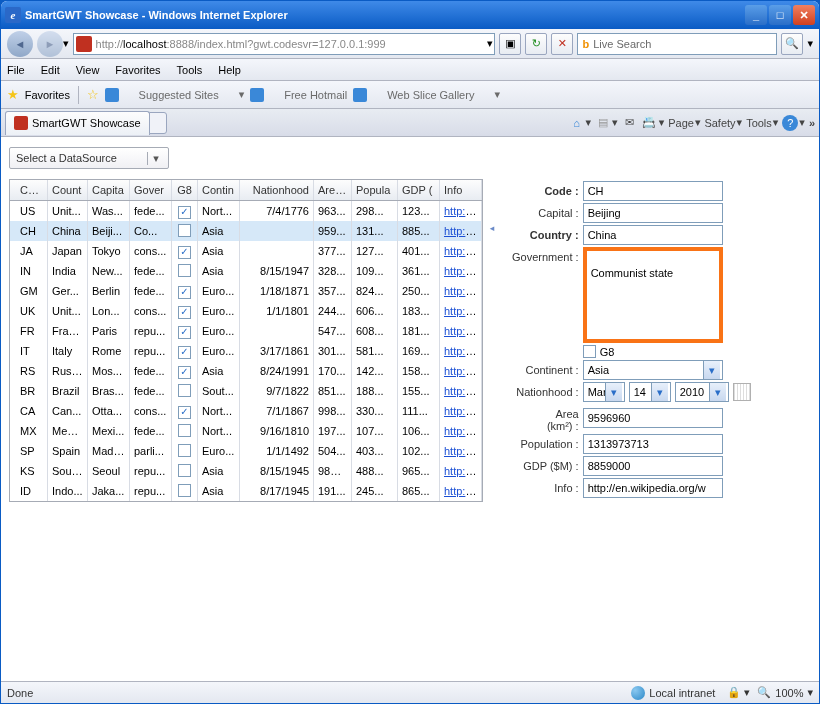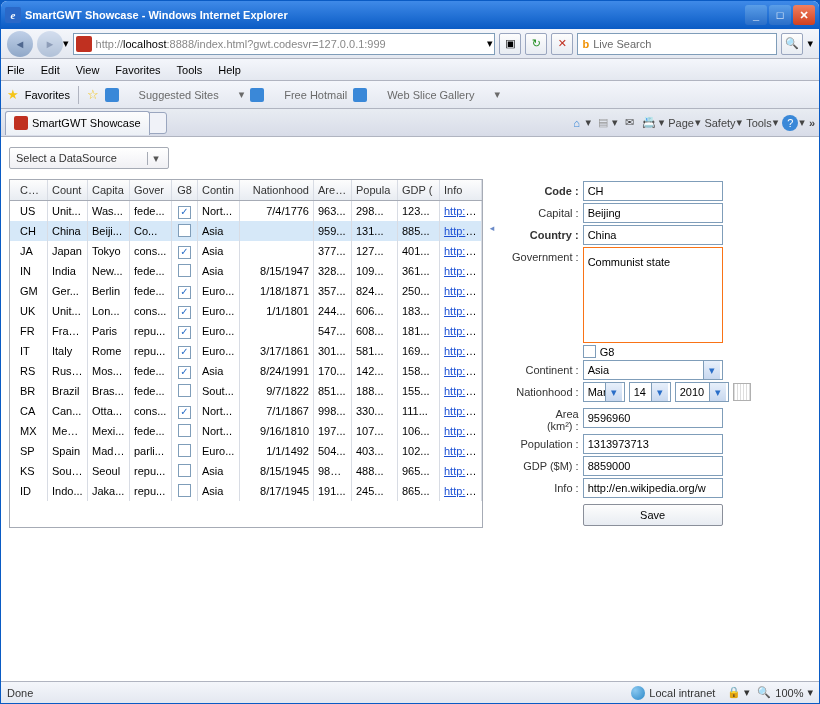--- a/index.html
+++ b/index.html
@@ -67,21 +67,21 @@
 .grow.sel { background: #d6e8f8; }
 .c-code{width:32px;margin-left:6px;} .c-country{width:40px;} .c-cap{width:42px;} .c-gov{width:42px;} .c-g8{width:26px; text-align:center;} .c-cont{width:42px;} .c-nat{width:74px; text-align:right;} .c-area{width:38px;} .c-pop{width:46px;} .c-gdp{width:42px;} .c-info{width:42px;}
 .chk { width:13px; height:13px; border:1px solid #7f9db9; background:#fff; display:inline-flex; align-items:center; justify-content:center; font-size:10px; color:#2a6ec8;}
 .lnk { color: #1a4fd4; text-decoration: underline; }
 
 .form { flex:1; padding-left: 16px; }
 .form table { border-spacing: 0 2px; }
 .form td.lbl { text-align: right; padding-right: 4px; color: #333; vertical-align: top; padding-top:4px; white-space:nowrap;}
 .form td.lbl.bold { font-weight: bold; }
 .form .inp { width: 140px; height: 20px; border: 1px solid #7f9db9; background: #fff; padding: 0 4px; display: flex; align-items: center; }
-.form .ta { width: 140px; height: 96px; border: 1px solid #f97316; background: #fff; padding: 8px 4px; position:relative; overflow:auto;}
+.form .ta { width: 140px; height: 96px; border: 4px solid #f97316; background: #fff; padding: 16px 4px; position:relative; overflow:auto;}
 .form .sel { width: 140px; height: 20px; border: 1px solid #7f9db9; background: #fff; padding: 0 4px; display: flex; align-items: center; position:relative;}
 .form .sel::after{ content:"▾"; position:absolute; right:2px; width:16px; height:18px; background:linear-gradient(#e8f0fb,#c8d8ef); border-left:1px solid #7f9db9; text-align:center; color:#2a6ec8; line-height:18px;}
 .form .daterow { display:flex; gap:4px; align-items:center;}
 .form .daterow .sel{ width:46px;}
 .form .daterow .sel.sm{ width:42px;}
 .form .daterow .sel.yr{ width:54px;}
 .form .cal { width:18px; height:18px; border:1px solid #b0b0b0; background:repeating-linear-gradient(90deg,#ddd,#ddd 1px,#fff 1px,#fff 3px);}
 .form .btn { width: 140px; height: 22px; border:1px solid #8a8f9a; background:linear-gradient(#fdfdfd,#e8ecf2); border-radius:2px; display:flex; align-items:center; justify-content:center; margin-top:4px;}
 .handle{ width:5px; background:#fff; display:flex; align-items:flex-start; padding-top:44px;}
 .handle span{ writing-mode: vertical-rl; color:#6a8ac8; font-size:9px; letter-spacing:-2px;}
@@ -483,28 +483,20 @@
                 </td>
               </tr>
           <tr>
                 <td class="lbl">Info :</td>
                 <td>
                   <div class="inp">
                     <span>http://en.wikipedia.org/w</span>
                   </div>
                 </td>
               </tr>
-          <tr>
-                <td></td>
-                <td>
-                  <div class="btn">
-                    <span>Save</span>
-                  </div>
-                </td>
-              </tr>
         </tbody>
           </table>
       </div>
     </div>
   </div>
 
   <div class="status">
     <span class="left">Done</span>
     <span class="zone">
         <span class="globe"></span>

